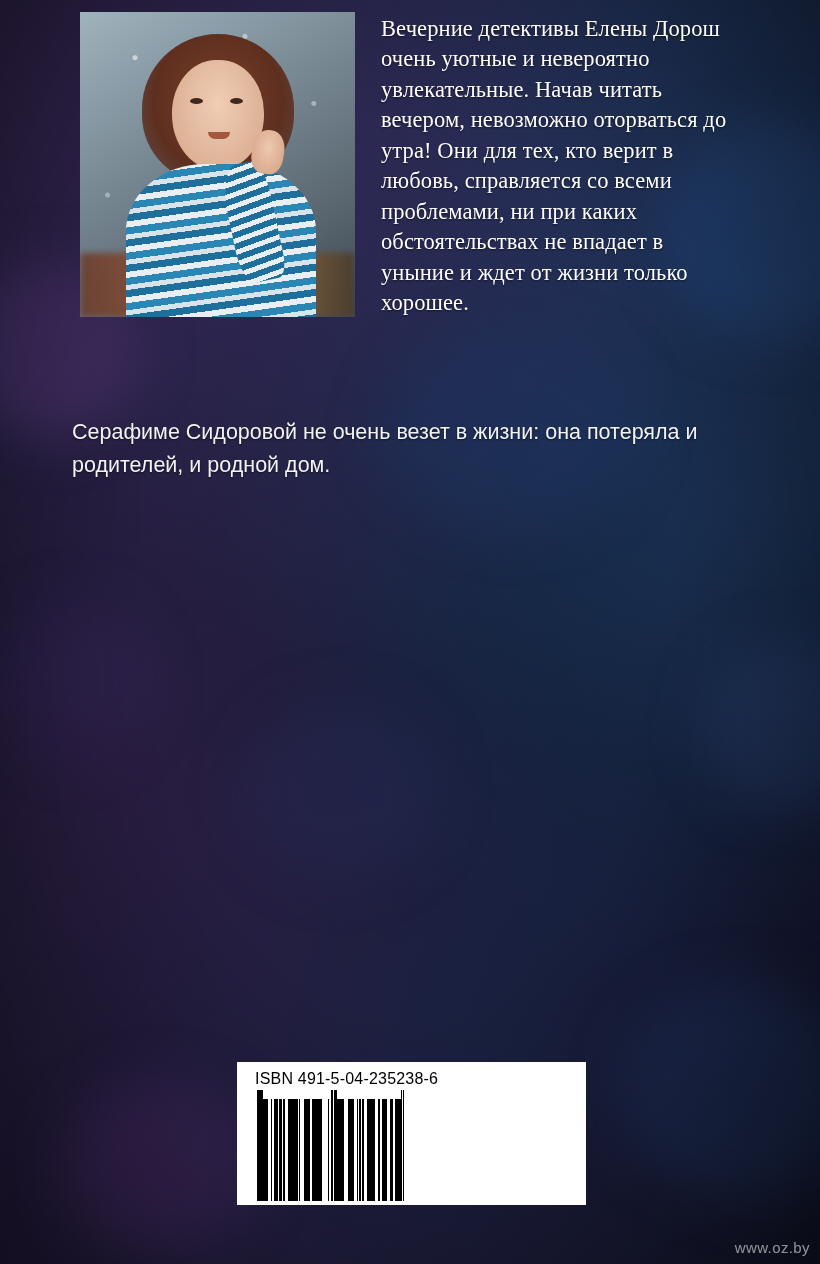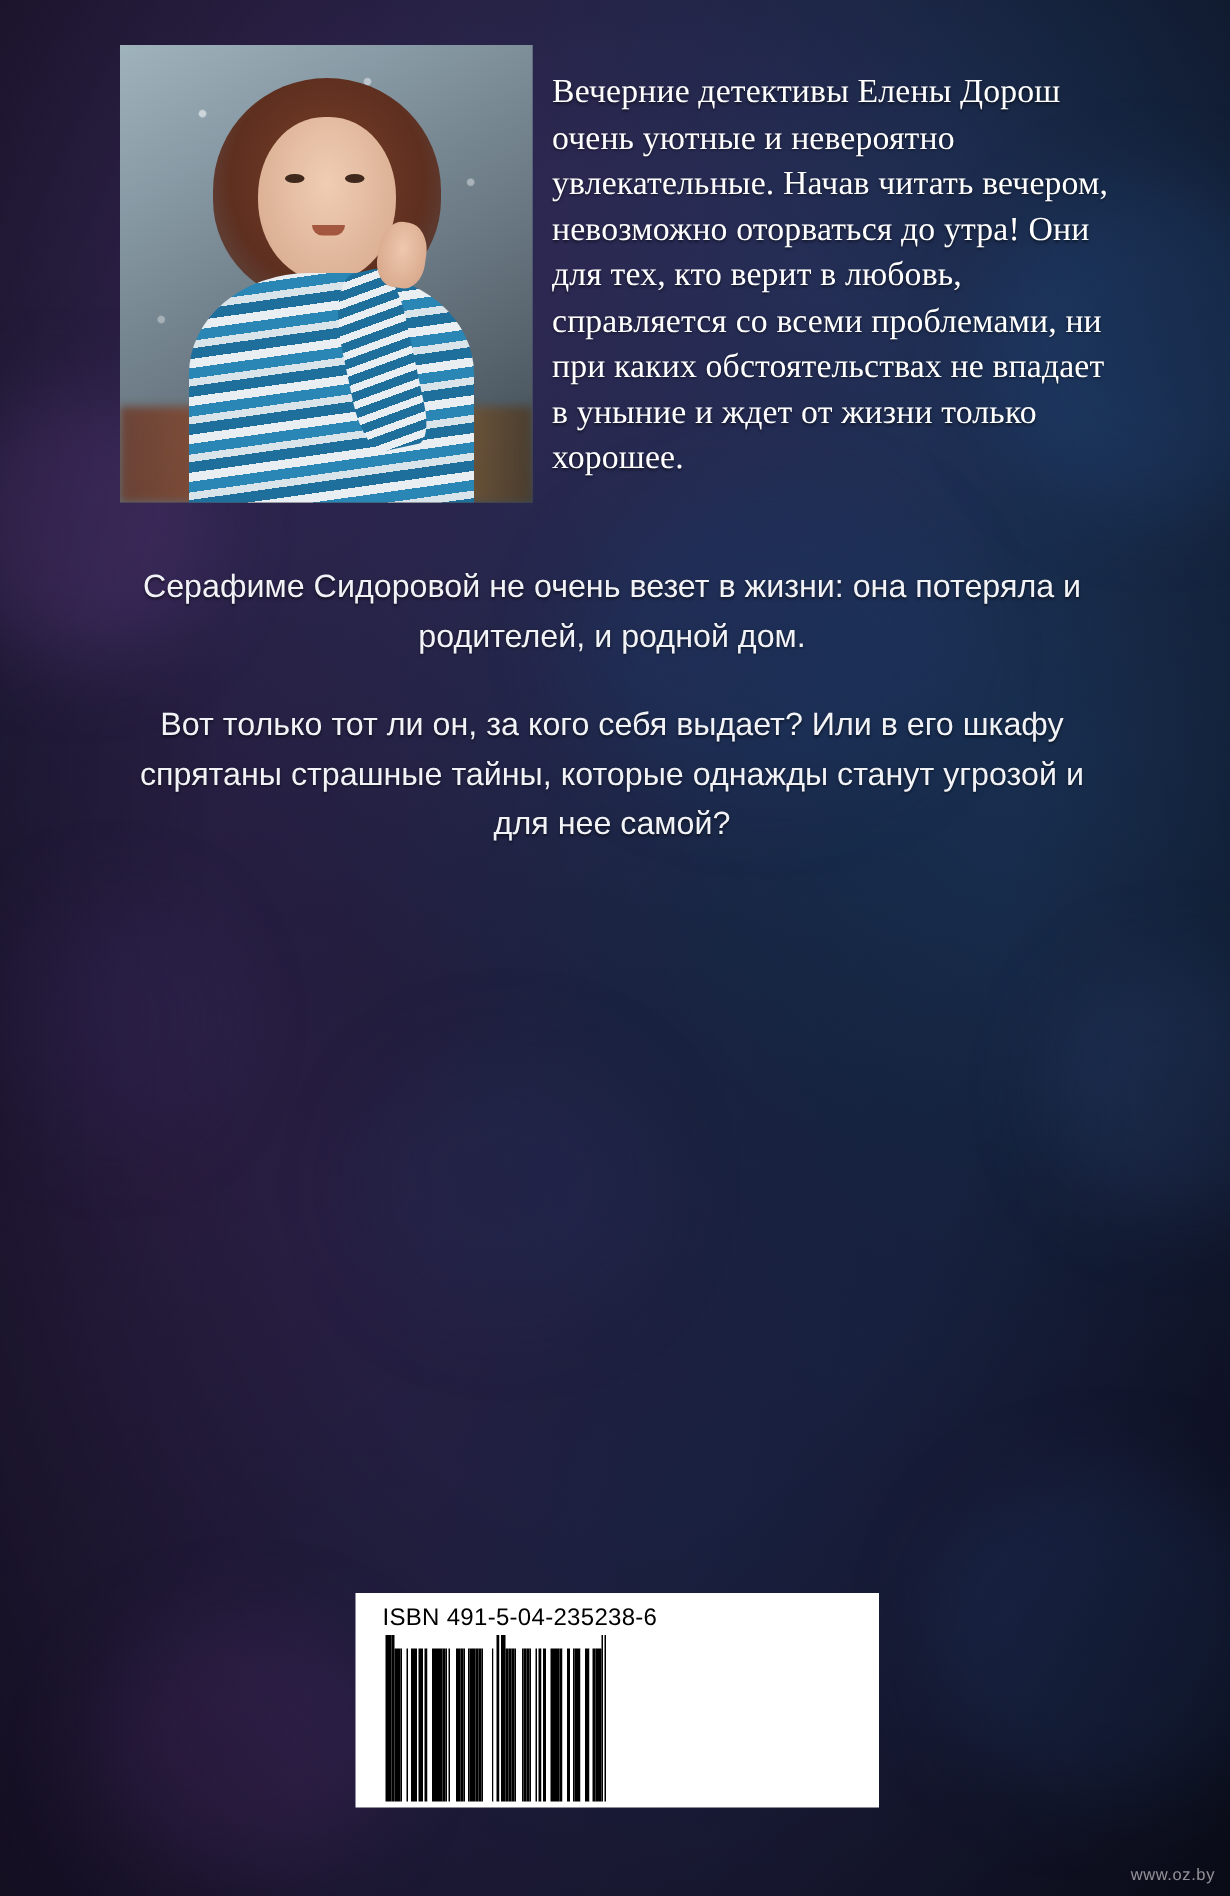--- a/index.html
+++ b/index.html
@@ -41,25 +41,25 @@
     position: absolute;
     inset: 0;
     background: radial-gradient(ellipse at 50% 45%, rgba(0,0,0,0) 45%, rgba(0,0,0,0.45) 100%);
     pointer-events: none;
   }
 
   
   .top-block {
     position: absolute;
     left: 80px;
-    top: 30px;
+    top: 12px;
     width: 660px;
     display: flex;
-    gap: 13px;
-    align-items: center;
+    gap: 26px;
+    align-items: flex-start;
   }
   .author-photo {
     width: 275px;
     height: 305px;
     flex: 0 0 275px;
     border: 0;
     position: relative;
     overflow: hidden;
     background: linear-gradient(180deg, #8aa0ac 0%, #6f7f8c 40%, #4a5560 100%);
   }
@@ -133,23 +133,22 @@
     line-height: 1.355;
     color: #ffffff;
     letter-spacing: 0.1px;
     text-shadow: 0 1px 2px rgba(0,0,0,0.55);
   }
 
   
   .body-text {
     position: absolute;
     left: 72px;
-    top: 375px;
+    top: 416px;
     width: 672px;
-    text-align: center;
   }
   .body-text p {
     margin: 0 0 26px 0;
     font-family: "Liberation Sans", sans-serif;
     font-size: 21.5px;
     line-height: 1.53;
     color: #f2f3f6;
     text-shadow: 0 1px 2px rgba(0,0,0,0.55);
   }
   .body-text p:last-child { margin-bottom: 0; }
@@ -231,21 +230,21 @@
     font-weight: bold;
     letter-spacing: 1.5px;
     color: #000;
   }
 
   .watermark {
     position: absolute;
     right: 10px;
     bottom: 8px;
     font-family: "Liberation Sans", sans-serif;
-    font-size: 11px;
+    font-size: 15px;
     color: rgba(255,255,255,0.55);
     letter-spacing: 0.4px;
   }
 </style>
 </head>
 <body>
 
 <div class="page">
 
   <div class="bokeh b1"></div>
@@ -273,21 +272,20 @@
       <div class="ph-hand"></div>
     </div>
 
     <div class="blurb">
       <p>Вечерние детективы Елены Дорош очень уютные и невероятно увлекательные. Начав читать вечером, невозможно оторваться до утра! Они для тех, кто верит в любовь, справляется со всеми проблемами, ни при каких обстоятельствах не впадает в уныние и ждет от жизни только хорошее.</p>
     </div>
   </div>
 
   <div class="body-text">
     <p>Серафиме Сидоровой не очень везет в жизни: она потеряла и родителей, и родной дом.</p>
-    <p>Вот только тот ли он, за кого себя выдает? Или в его шкафу спрятаны страшные тайны, которые однажды станут угрозой и для нее самой?</p>
   </div>
 
   <div class="barcode-panel">
     <div class="barcode-left">
       <div class="isbn-text">ISBN 491-5-04-235238-6</div>
       <div class="bars" id="bars">
           <span style="width: 3px; background: rgb(0, 0, 0); height: 100%;"></span>
           <span style="width: 1px; background: rgb(0, 0, 0); height: 100%;"></span>
           <span style="width: 2px; background: rgb(0, 0, 0); height: 100%;"></span>
           <span style="width: 1px; background: rgb(0, 0, 0); height: 92%;"></span>

